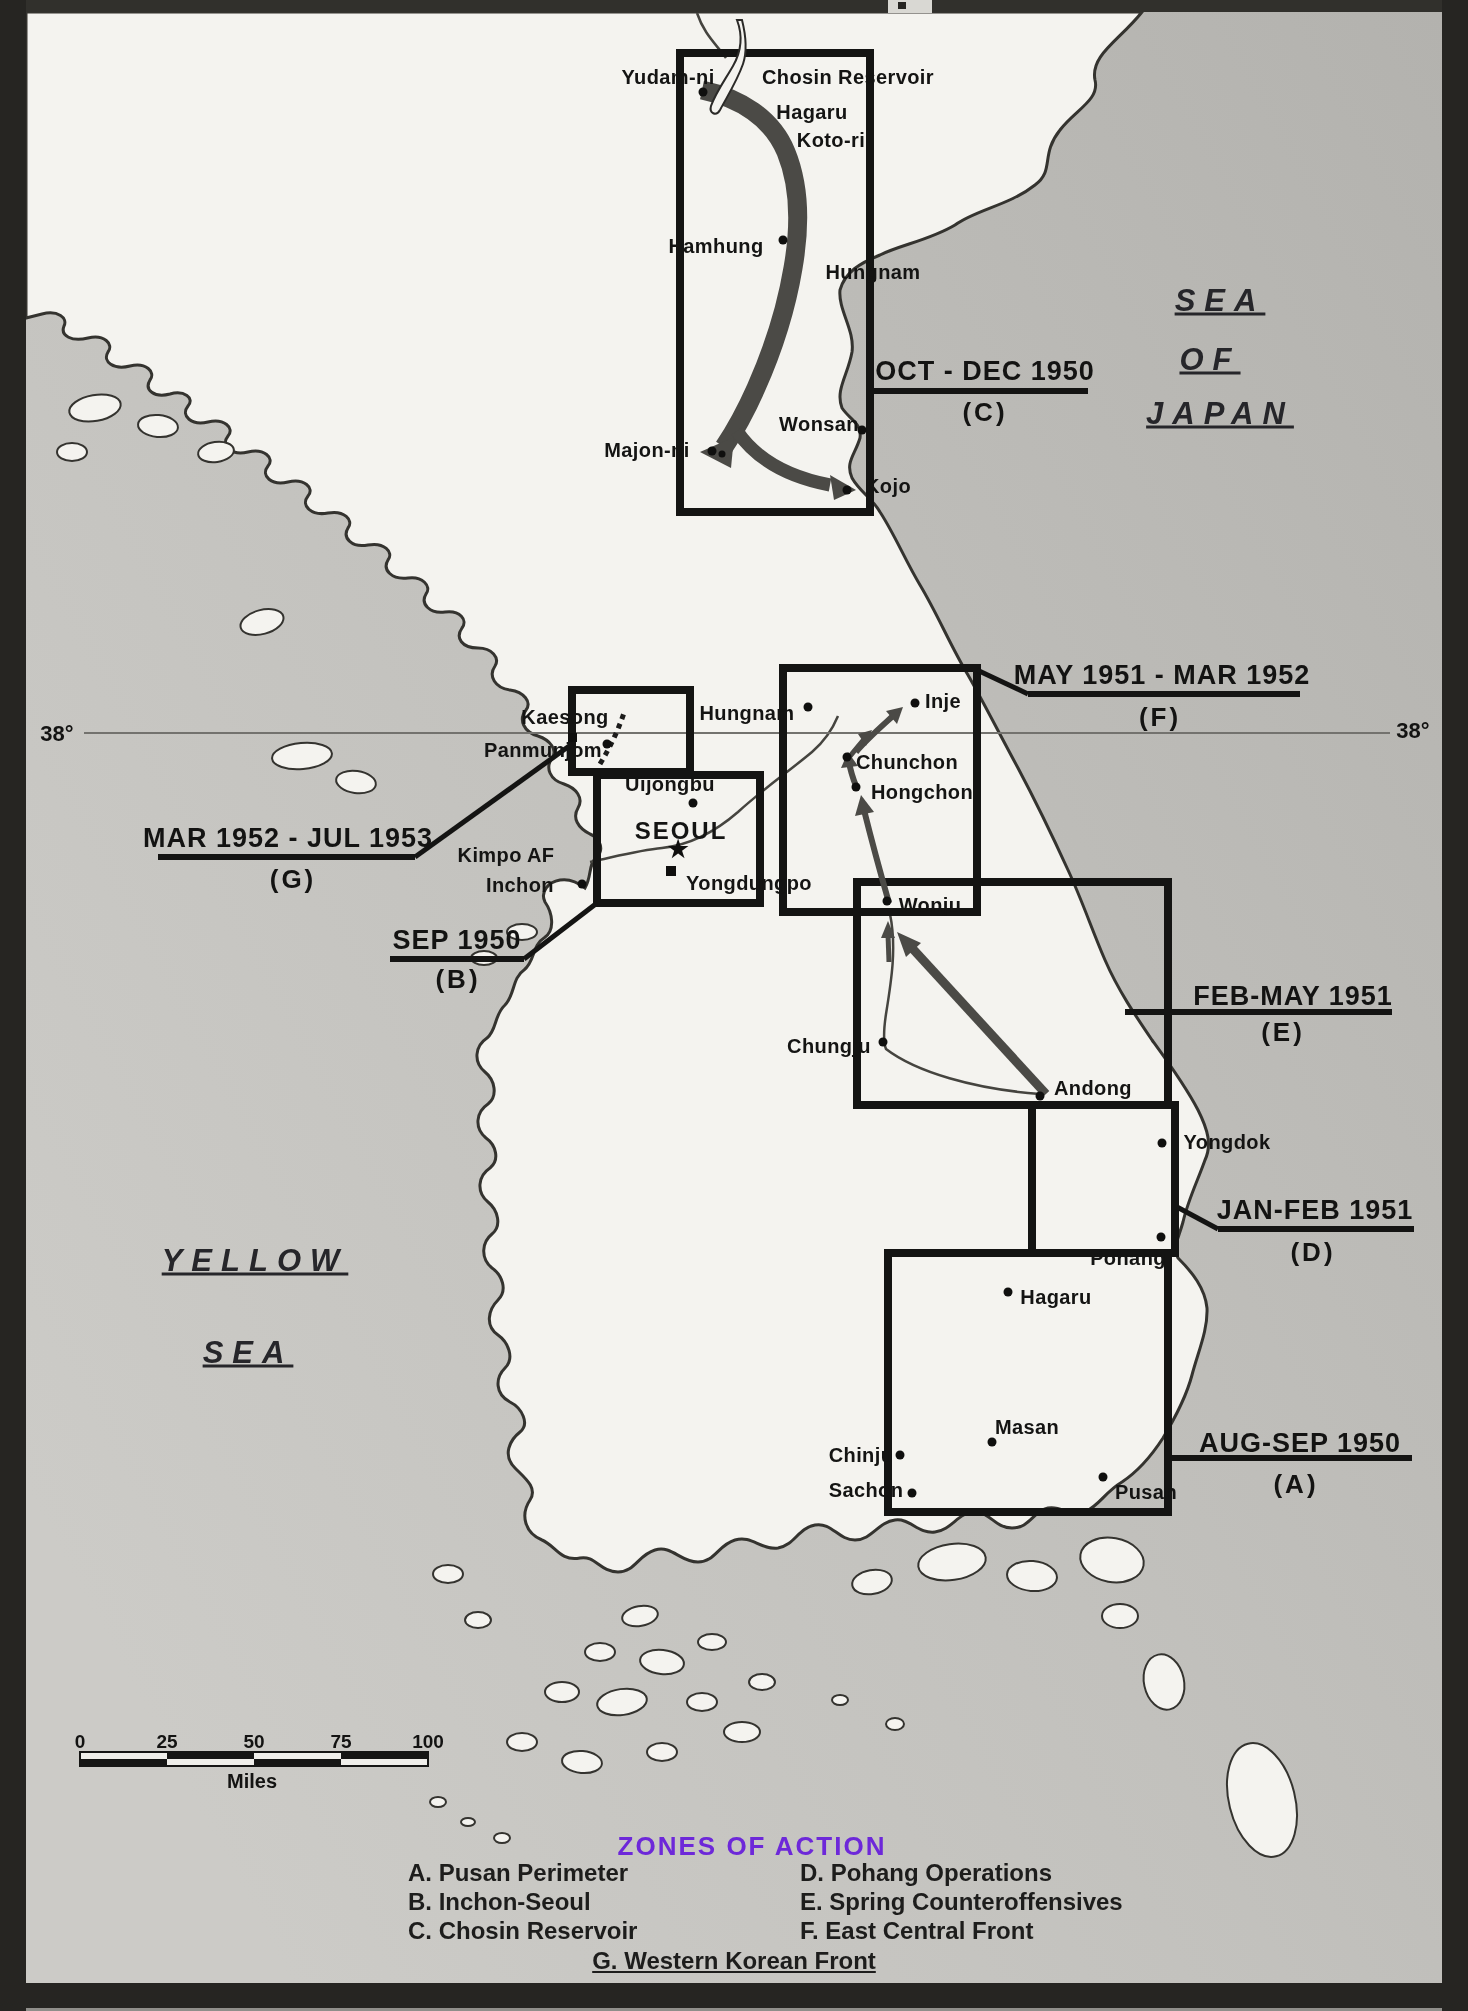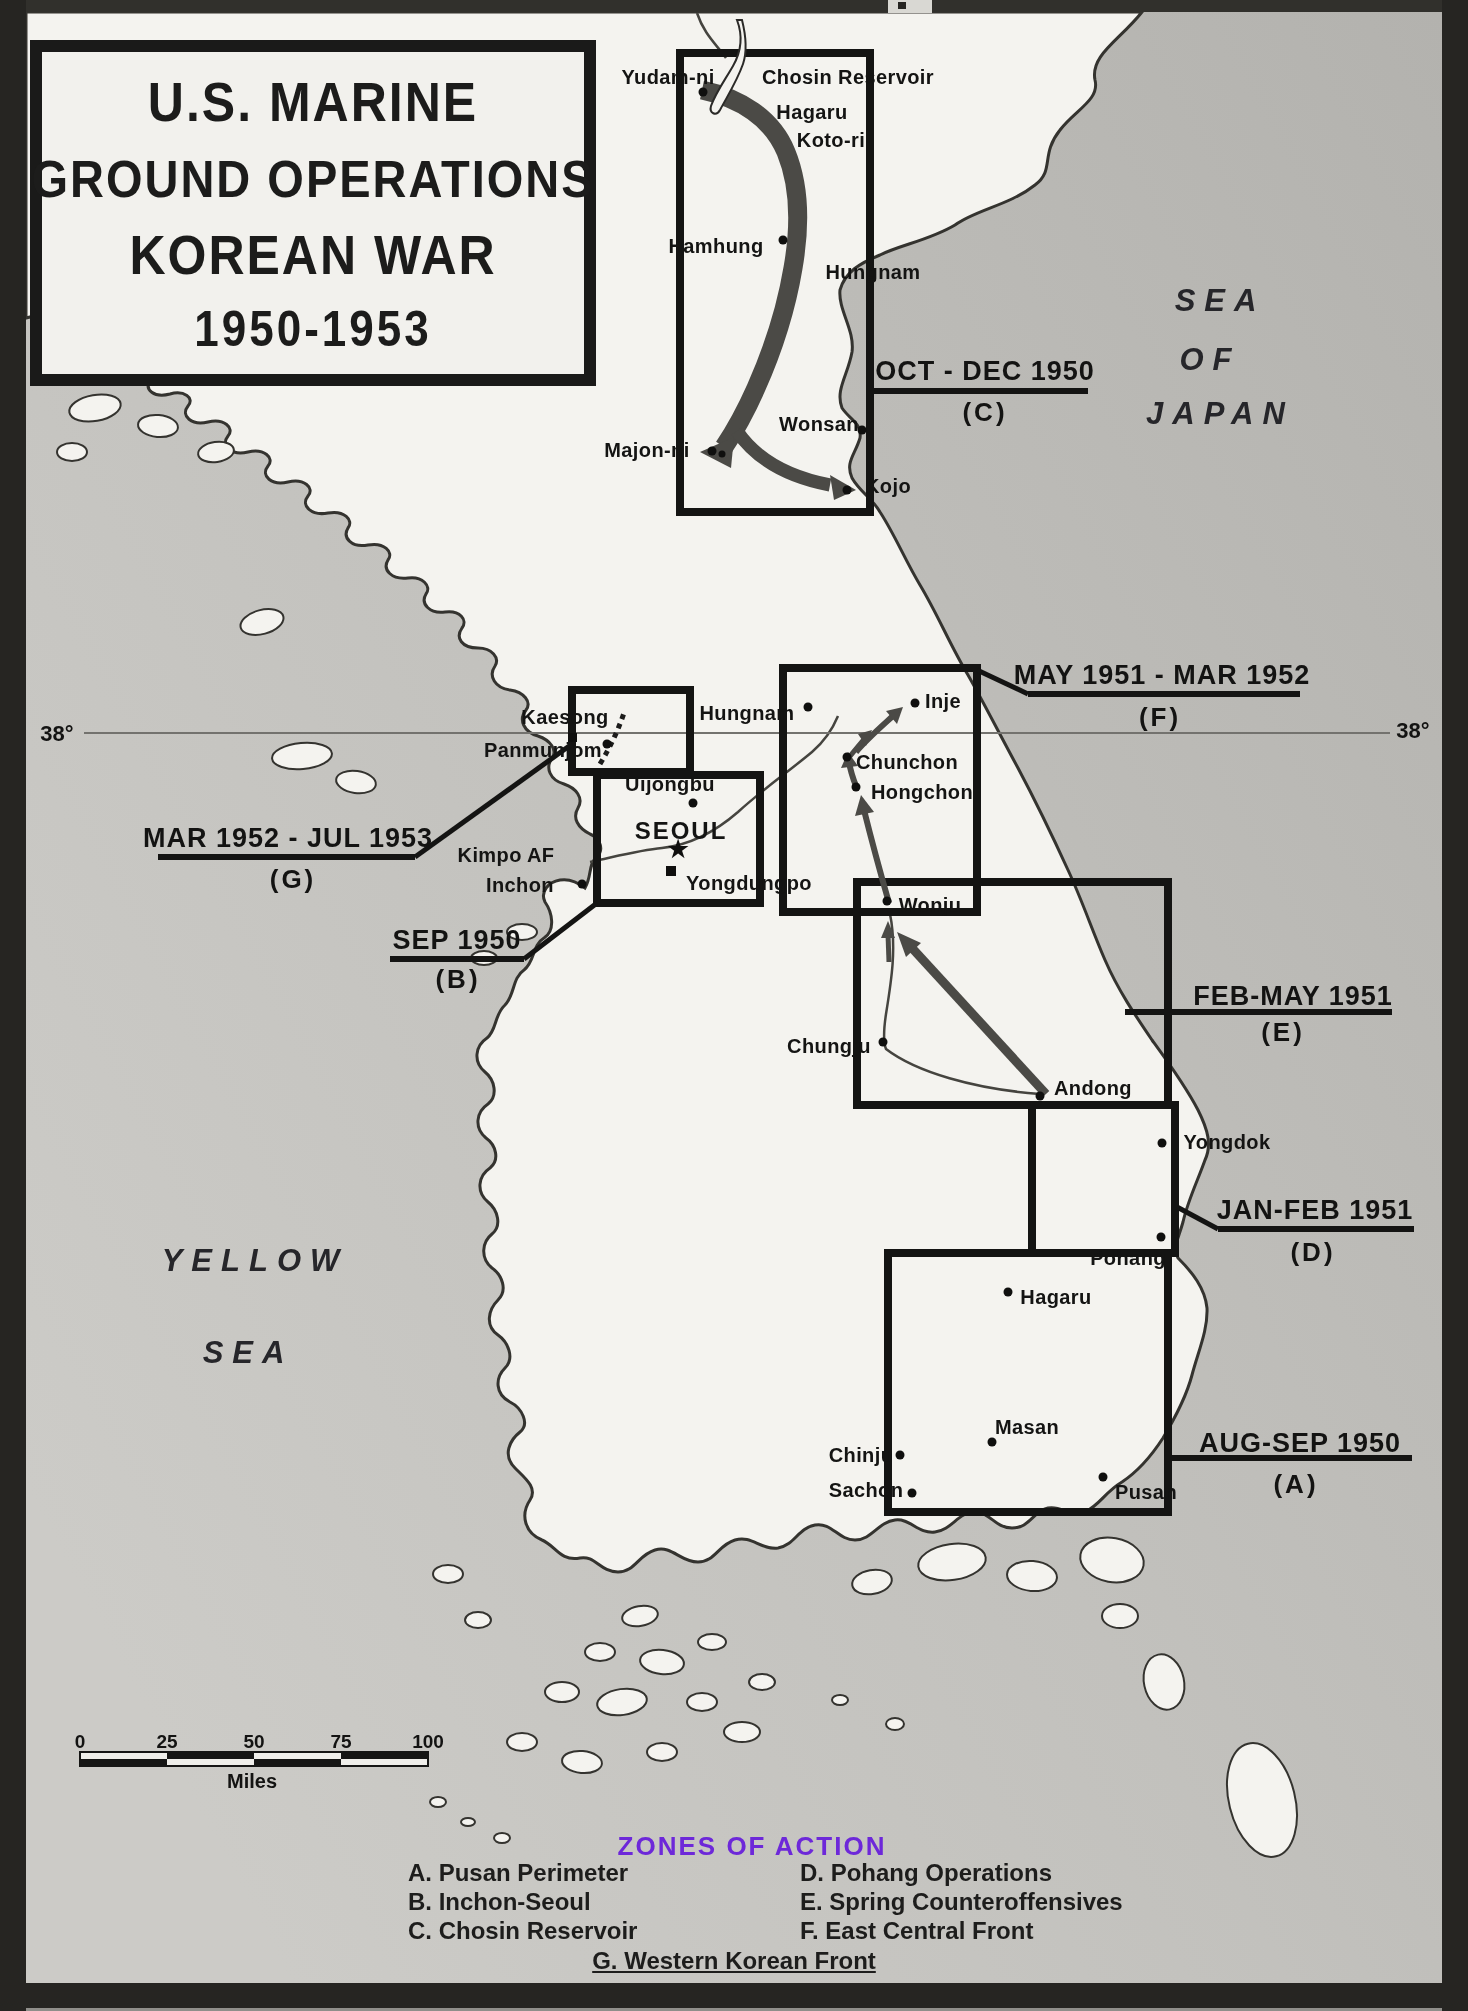--- a/index.html
+++ b/index.html
@@ -33,21 +33,21 @@
         letter-spacing:.4px;white-space:nowrap;}
   .capital{font-size:24px;letter-spacing:2px;}
   .star{position:absolute;transform:translate(-50%,-50%);font-size:27px;color:#0f0f0e;line-height:1;}
   .zdate{position:absolute;transform:translate(-50%,-50%);
          font:800 27px/1 "Liberation Sans",sans-serif;letter-spacing:1px;
          color:#131312;white-space:nowrap;}
   .zletter{position:absolute;transform:translate(-50%,-50%);
            font:800 26px/1 "Liberation Sans",sans-serif;letter-spacing:3px;color:#131312;}
   .sea-label{position:absolute;transform:translate(-50%,-50%);
              font:700 31px/1 "Liberation Sans",sans-serif;font-style:italic;
-             letter-spacing:9px;color:#26262a;white-space:nowrap;}
+             letter-spacing:9px;color:#26262a;white-space:nowrap;text-decoration:underline;}
   .lat-label{position:absolute;transform:translate(-50%,-50%);
              font:800 22px/1 "Liberation Sans",sans-serif;color:#131312;}
   .scale-num{position:absolute;transform:translate(-50%,-50%);
              font:700 19px/1 "Liberation Sans",sans-serif;color:#131312;}
   .scale-unit{position:absolute;transform:translate(-50%,-50%);
              font:700 20px/1 "Liberation Sans",sans-serif;color:#131312;}
   .legend-head{position:absolute;transform:translate(-50%,-50%);
              font:800 26px/1 "Liberation Sans",sans-serif;letter-spacing:2px;color:#6d28d9;white-space:nowrap;}
   .legend-item{position:absolute;transform:translateY(-50%);
              font:700 24px/1 "Liberation Sans",sans-serif;color:#1d1d1c;white-space:nowrap;}
@@ -251,26 +251,20 @@
       <rect class="frame-top" x="0" y="0" width="1468" height="12"></rect>
       <rect class="notch" x="888" y="0" width="44" height="13"></rect>
       <rect class="frame" x="898" y="2" width="8" height="7"></rect>
       <rect class="frame" x="0" y="0" width="26" height="2011"></rect>
       <rect class="frame" x="1442" y="0" width="26" height="2011"></rect>
       <rect class="frame" x="26" y="1983" width="1416" height="25" fill="#151514"></rect>
       <rect x="26" y="2008" width="1416" height="3" fill="#8f8e8a"></rect>
     </g>
   </svg>
 
-  <div id="title-box">
-    <div class="t-line t1">U.S. MARINE</div>
-    <div class="t-line t2">GROUND OPERATIONS</div>
-    <div class="t-line t3">KOREAN WAR</div>
-    <div class="t-line t4">1950-1953</div>
-  </div>
 
   <div class="sea-label" style="left:1220px;top:300px">SEA</div>
   <div class="sea-label" style="left:1210px;top:359px">OF</div>
   <div class="sea-label" style="left:1220px;top:413px">JAPAN</div>
   <div class="sea-label" style="left:255px;top:1260px">YELLOW</div>
   <div class="sea-label" style="left:248px;top:1352px">SEA</div>
 
   <div class="lat-label" style="left:57px;top:734px">38°</div>
   <div class="lat-label" style="left:1413px;top:731px">38°</div>
 

